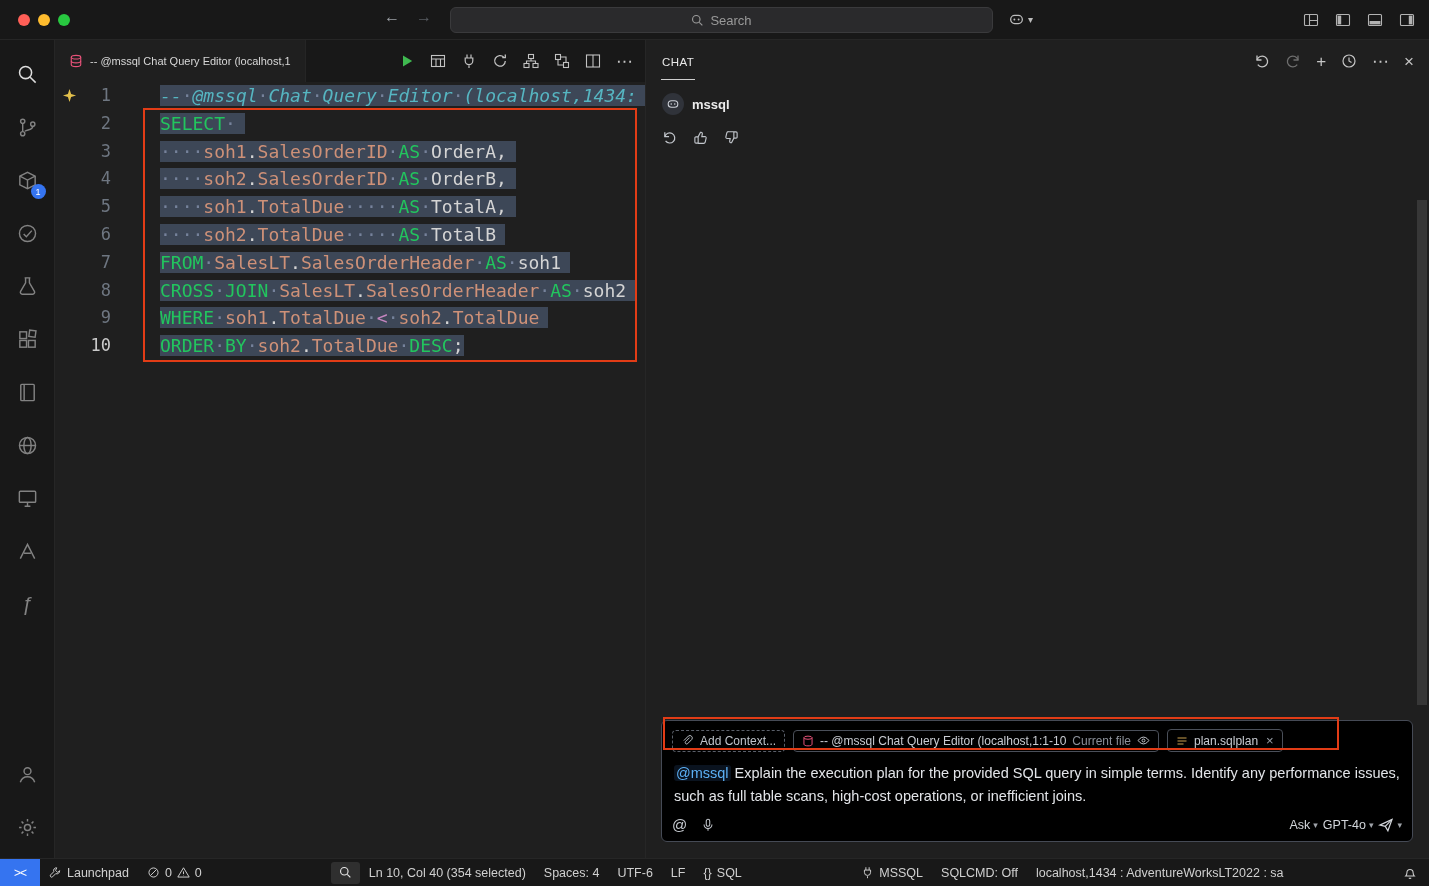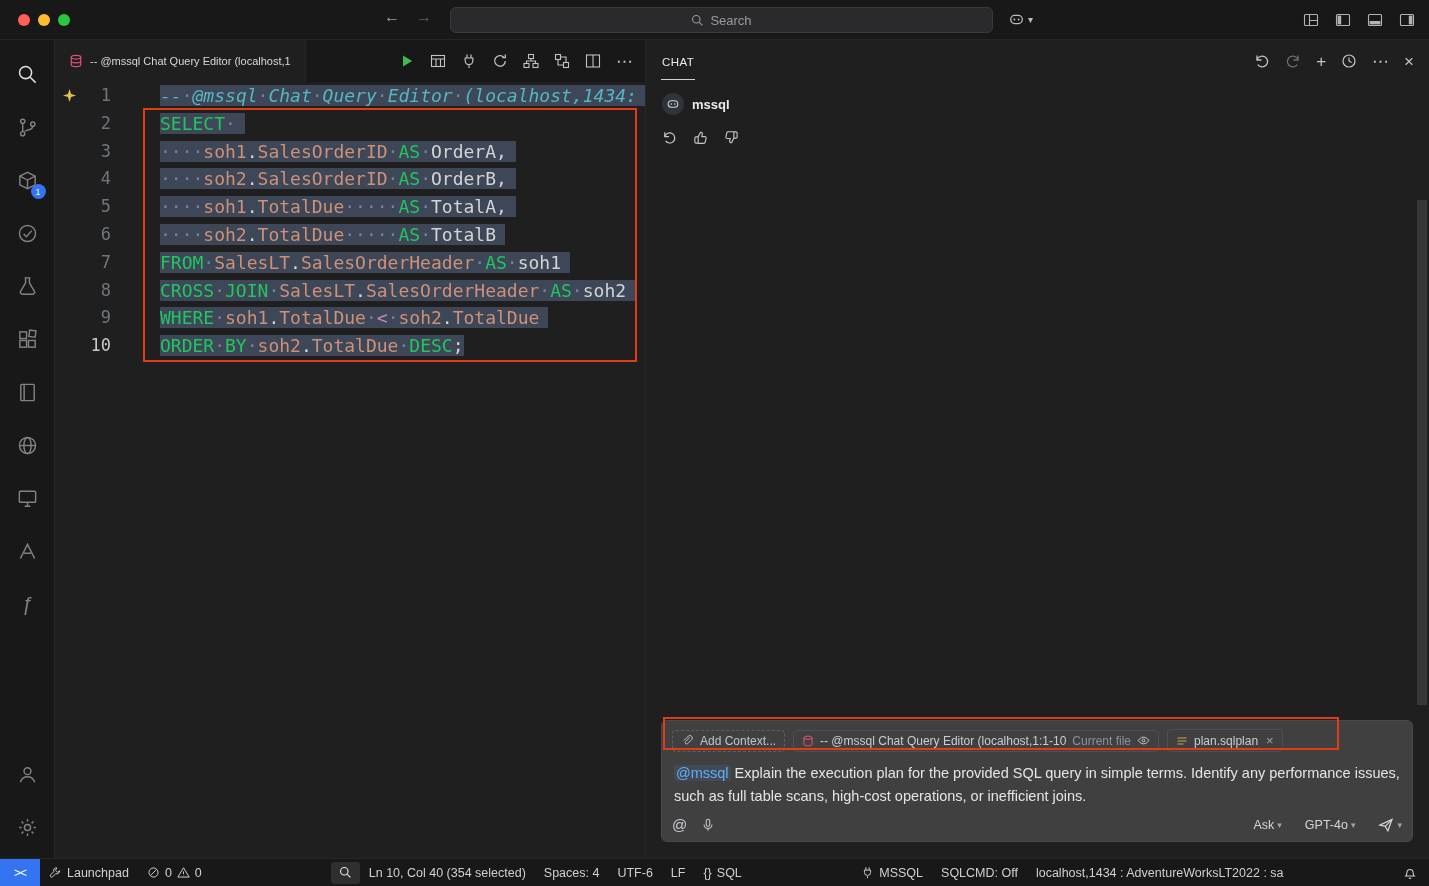--- a/index.html
+++ b/index.html
@@ -71,33 +71,33 @@
   .glyph-btn.dim { color:#6f6f6f; }
   .chat-body { padding:11px 16px; }
   .msg-head { display:flex; align-items:center; gap:8px; }
   .avatar { width:22px; height:22px; border-radius:50%; background:#30333a; color:#cfd3da;
     display:flex; align-items:center; justify-content:center; }
   .author { font-weight:bold; font-size:13px; color:#ebebeb; }
   .msg-text { margin-top:13px; font-size:14.5px; color:#d8d8d8; }
   .msg-actions { margin-top:15px; display:flex; gap:16px; color:#c2c6cc; }
 
   .chat-input { position:absolute; left:15px; right:16px; bottom:16px;
-    border:1px solid #454a55; border-radius:6px; background:#404040; padding:8px 10px; }
+    border:1px solid #454a55; border-radius:6px; background:#000000; padding:8px 10px; }
   .ctx-row { display:flex; gap:8px; align-items:center; }
   .addctx { display:flex; gap:6px; align-items:center; border:1px dashed #5a5f69; border-radius:4px;
     padding:3px 8px; font-size:12px; color:#bfc3ca; white-space:nowrap; }
   .chip { display:flex; gap:6px; align-items:center; border:1px solid #4a4f59; border-radius:4px;
     padding:3px 8px; font-size:12px; color:#c9ccd2; white-space:nowrap; }
   .chip .dim { color:#8b9099; }
   .chip .x { color:#9aa0a8; font-size:13px; margin-left:2px; }
   .prompt { margin:10px 2px 4px; font-size:14.5px; line-height:1.55; color:#e2e4e8; }
   .mention { color:#5cb0f5; background:rgba(80,150,240,.13); border-radius:3px; padding:0 2px; }
   .input-row { display:flex; align-items:center; gap:14px; margin-top:9px; color:#c6cad0; }
   .at-glyph { font-size:15px; }
-  .right-tools { margin-left:auto; display:flex; align-items:center; gap:23px; font-size:12.5px; color:#d2d5da; }
+  .right-tools { margin-left:auto; display:flex; align-items:center; gap:5px; font-size:12.5px; color:#d2d5da; }
   .chev { font-size:9px; color:#9fa3a9; margin-left:3px; }
   .tool-pair { display:flex; align-items:center; }
   .chat-scrollbar { position:absolute; right:2px; top:160px; width:10px; height:505px;
     background:rgba(120,120,120,.28); }
 
   
   .statusbar { height:28px; background:#181818; border-top:1px solid #262626;
     display:flex; align-items:center; font-size:12.5px; color:#d0d0d0; }
   .sb-remote { width:40px; height:100%; background:#3574f0; color:#fff;
     display:flex; align-items:center; justify-content:center; font-size:12px; letter-spacing:-1px; }

